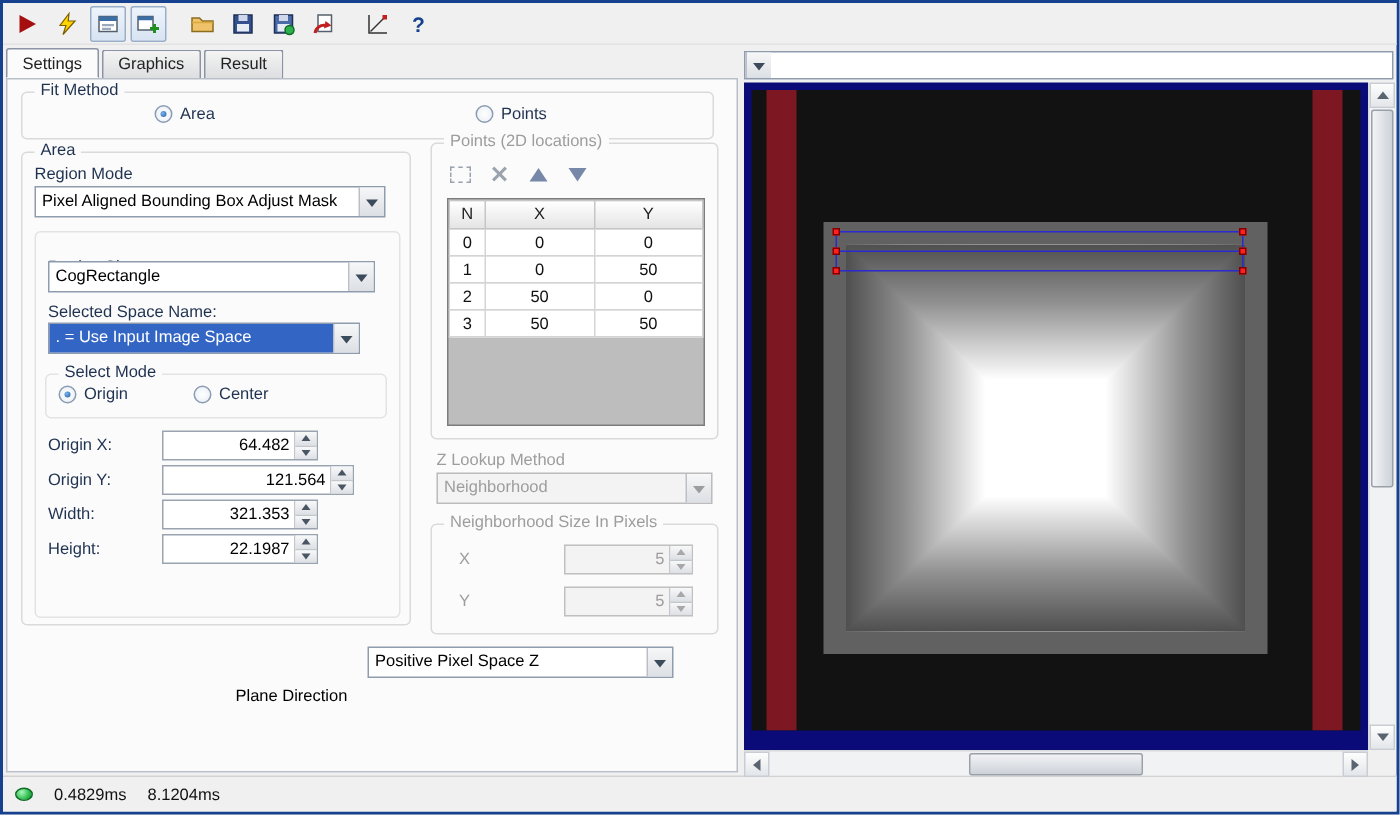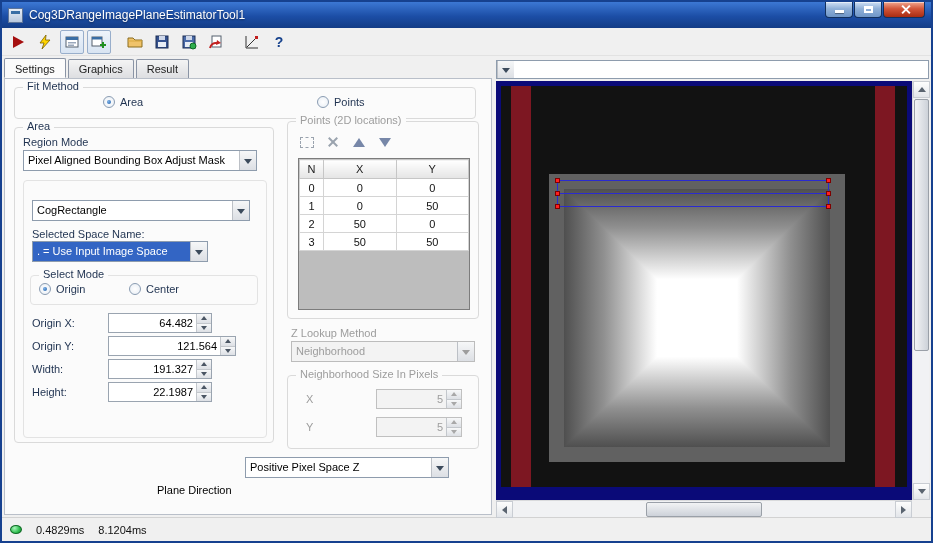--- a/index.html
+++ b/index.html
@@ -134,35 +134,20 @@
   .statusbar { height:24px; background:#f0f0f0; border-top:1px solid #d2d2d2; display:flex; align-items:center; padding:0 8px; gap:14px; }
   .led { width:12px; height:9px; border-radius:50%; background:radial-gradient(circle at 35% 30%,#a9f6bc,#2fbe4e 60%,#148a30);
          border:1px solid #0e6b24; }
   .status-text { color:#111; }
 </style>
 </head>
 <body>
 
 <div class="window">
 
-  <div class="titlebar">
-    <span class="app-icon"></span>
-    <span class="title-text">Cog3DRangeImagePlaneEstimatorTool1</span>
-    <span class="win-btns">
-      <span class="win-btn">
-          <span class="glyph-min"></span>
-        </span>
-      <span class="win-btn">
-          <span class="glyph-max"></span>
-        </span>
-      <span class="win-btn close">
-          <span class="glyph-x"></span>
-        </span>
-    </span>
-  </div>
 
   <div class="toolbar">
     <span class="tb-btn">
       <svg width="16" height="16">
           <polygon points="3,2 14,8 3,14" fill="#a50f0f"></polygon>
         </svg>
     </span>
     <span class="tb-btn">
       <svg width="16" height="16">
           <polygon points="9,1 3,9 7,9 5,15 13,6 8.5,6" fill="#ffd400" stroke="#7a6000" stroke-width="0.8"></polygon>
@@ -258,21 +243,21 @@
           </div>
 
           <div class="groupbox" style="left:8px; top:52px; width:244px; height:258px; border-color:#e3e3e3;">
             <span class="plain-label" style="left:8px; top:17px;">Region Shape:</span>
             <div class="combo" style="left:8px; top:19px; width:218px;">
               <span class="combo-text">CogRectangle</span>
               <span class="combo-arrow"></span>
             </div>
 
             <span class="plain-label" style="left:8px; top:47px;">Selected Space Name:</span>
-            <div class="combo selected" style="left:8px; top:60px; width:176px;">
+            <div class="combo selected" style="left:8px; top:60px; width:208px;">
               <span class="combo-text">. = Use Input Image Space</span>
               <span class="combo-arrow"></span>
             </div>
 
             <div class="groupbox" style="left:6px; top:94px; width:228px; height:30px; border-color:#e3e3e3;">
               <span class="gb-label">Select Mode</span>
               <label class="radio checked" style="left:8px; top:7px;">
                 <span class="dot"></span>
                 <span>Origin</span>
               </label>
@@ -303,21 +288,21 @@
                     <span class="tri-up-s"></span>
                   </span>
                   <span class="sbtn">
                     <span class="tri-dn-s"></span>
                   </span>
                 </span>
             </div>
 
             <span class="plain-label" style="left:8px; top:182px;">Width:</span>
             <div class="spinner" style="left:84px; top:178px; width:104px;">
-              <span class="sval">191.327</span>
+              <span class="sval">321.353</span>
               <span class="sbtns">
                   <span class="sbtn">
                     <span class="tri-up-s"></span>
                   </span>
                   <span class="sbtn">
                     <span class="tri-dn-s"></span>
                   </span>
                 </span>
             </div>
 

